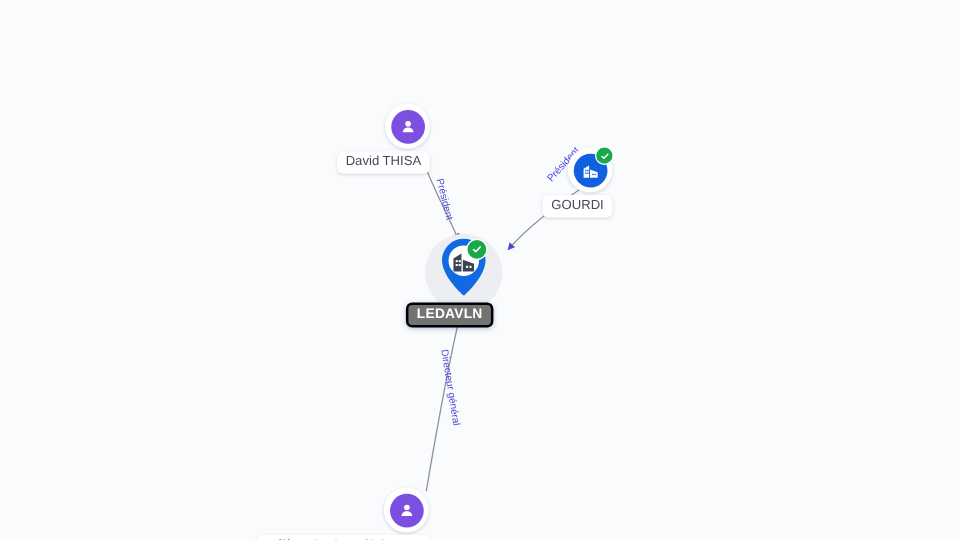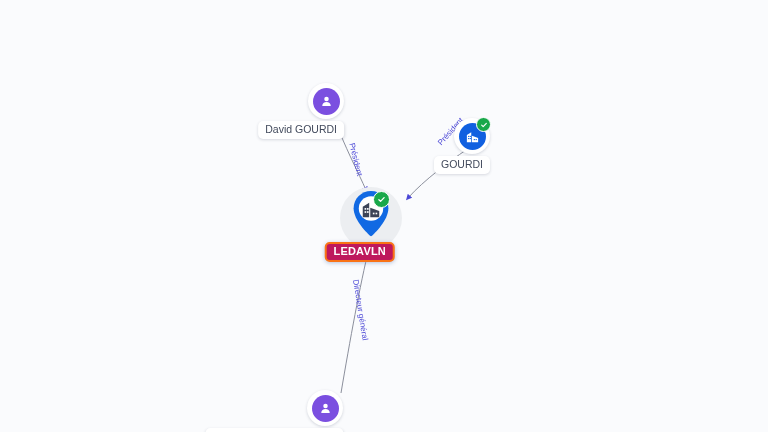--- a/index.html
+++ b/index.html
@@ -152,26 +152,26 @@
     padding: 2px 7px 3px 7px;
     border-radius: 5px;
     background: #ffffff;
     color: #424a5c;
     font-size: 10.5px;
     line-height: 13px;
     white-space: nowrap;
     box-shadow: 0 1px 3px rgba(30, 40, 70, 0.16);
   }
   .node-label.selected {
-    background: #be185d;
+    background: #737373;
     color: #ffffff;
     font-weight: bold;
     font-size: 11px;
     letter-spacing: 0.2px;
-    border: 2px solid #f97316;
+    border: 2px solid #000000;
     box-shadow: 0 1px 4px rgba(20, 60, 140, 0.3);
     margin-top: -6px;
     padding: 1px 7px 2px 7px;
   }
 
   
   .edge-label {
     position: absolute;
     color: #4b47d6;
     font-size: 8px;
@@ -210,21 +210,21 @@
     <div class="node-chip" style="margin-left:-18px;">
       <div class="person-ring">
         <div class="person-disc">
           <svg width="15" height="15" viewBox="0 0 24 24">
             <circle cx="12" cy="8" r="3.6" fill="#ffffff"></circle>
             <path d="M5.2 19c0-3.9 3.1-6.2 6.8-6.2s6.8 2.3 6.8 6.2z" fill="#ffffff"></path>
           </svg>
         </div>
       </div>
     </div>
-    <div class="node-label" style="margin-left:-18px; transform:translateX(-50%) translateX(18px);">David GOURDI</div>
+    <div class="node-label" style="margin-left:-18px; transform:translateX(-50%) translateX(18px);">David THISA</div>
   </div>
 
   <div class="node" style="left:481px; top:118px;">
     <div class="node-chip" style="margin-left:-18px;">
       <div class="company-ring">
         <div class="company-disc">
           <svg width="15" height="15" viewBox="0 0 24 24">
             <path d="M3 21V9.5l7-4.2V21z" fill="#ffffff"></path>
             <path d="M11.2 21V10.6L21 14.2V21z" fill="#ffffff"></path>
             <rect x="5" y="11" width="1.8" height="1.8" fill="#1160e0"></rect>

